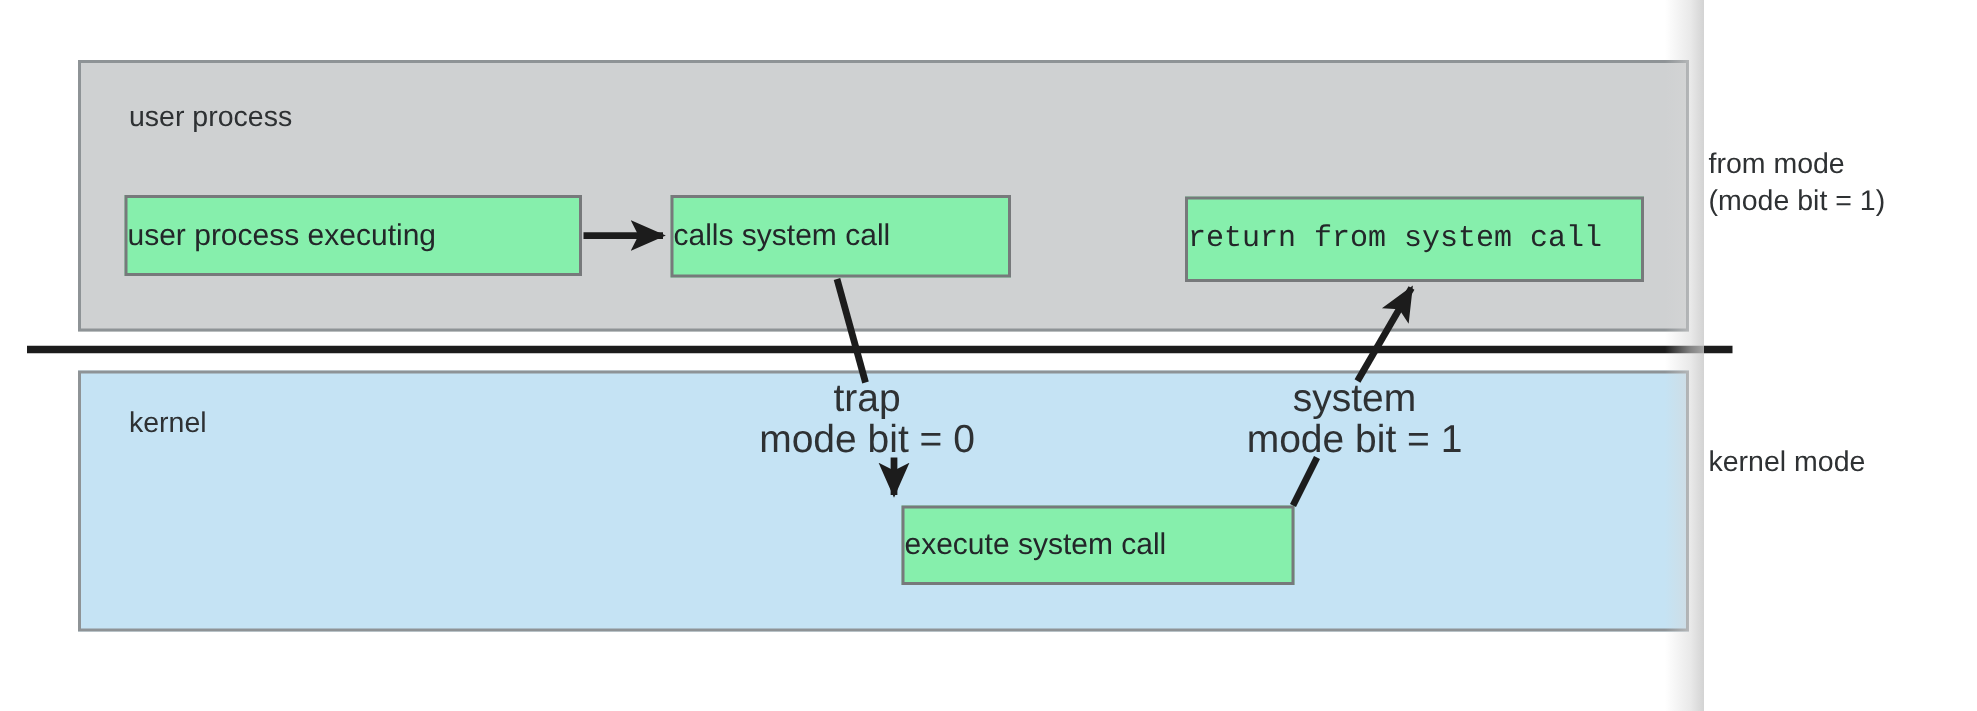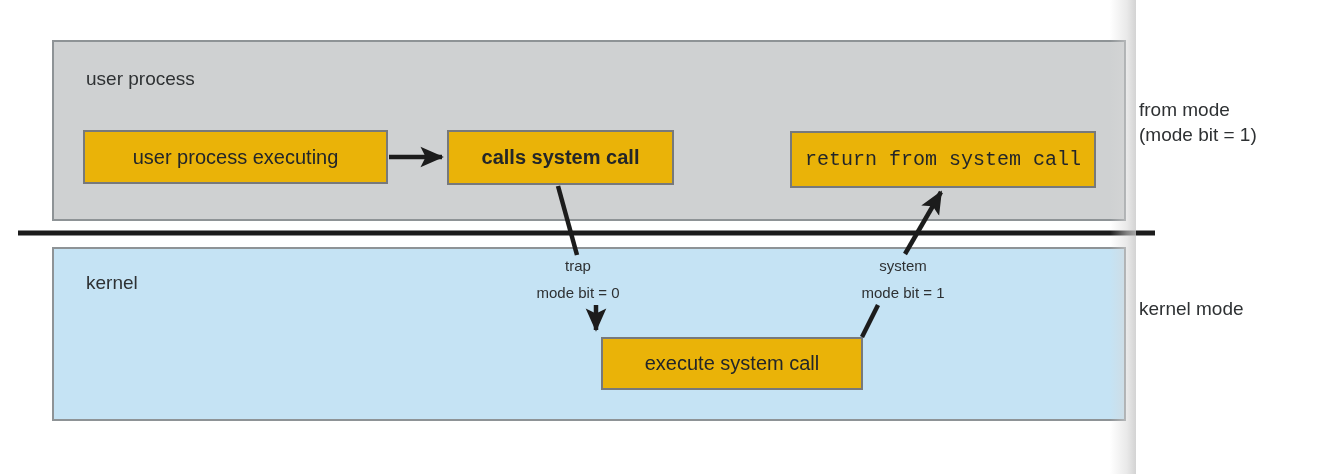--- a/index.html
+++ b/index.html
@@ -51,47 +51,46 @@
     font-size: 19px;
     color: #2e3133;
     white-space: nowrap;
   }
   #user-band-label { left: 86px; top: 68px; }
   #kernel-band-label { left: 86px; top: 272px; }
 
   .node {
     position: absolute;
     box-sizing: border-box;
-    background: #eab308;
+    background: #86efac;
     border: 2px solid #77797b;
     display: flex;
     align-items: center;
-    justify-content: center;
     font-size: 20px;
     color: #232629;
     white-space: nowrap;
   }
   #node-user-process-executing { left: 83px;  top: 130px; width: 305px; height: 54px; }
-  #node-calls-system-call      { left: 447px; top: 130px; width: 227px; height: 55px; font-weight: bold; }
+  #node-calls-system-call      { left: 447px; top: 130px; width: 227px; height: 55px; }
   #node-return-from-system-call{ left: 790px; top: 131px; width: 306px; height: 57px; font-family: Liberation Mono, monospace; }
   #node-execute-system-call    { left: 601px; top: 337px; width: 262px; height: 53px; }
 
   .mode-label {
     position: absolute;
     font-size: 19px;
     color: #2e3133;
     line-height: 25px;
     white-space: nowrap;
   }
   #user-mode-label   { left: 1139px; top: 97px; }
   #kernel-mode-label { left: 1139px; top: 296px; }
 
   .edge-label {
     position: absolute;
-    font-size: 15px;
+    font-size: 26px;
     color: #2e3133;
     line-height: 27px;
     text-align: center;
     white-space: nowrap;
     transform: translateX(-50%);
   }
   #trap-label   { left: 578px; top: 252px; }
   #return-label { left: 903px; top: 252px; }
 
   #divider-svg, #edges-svg {

